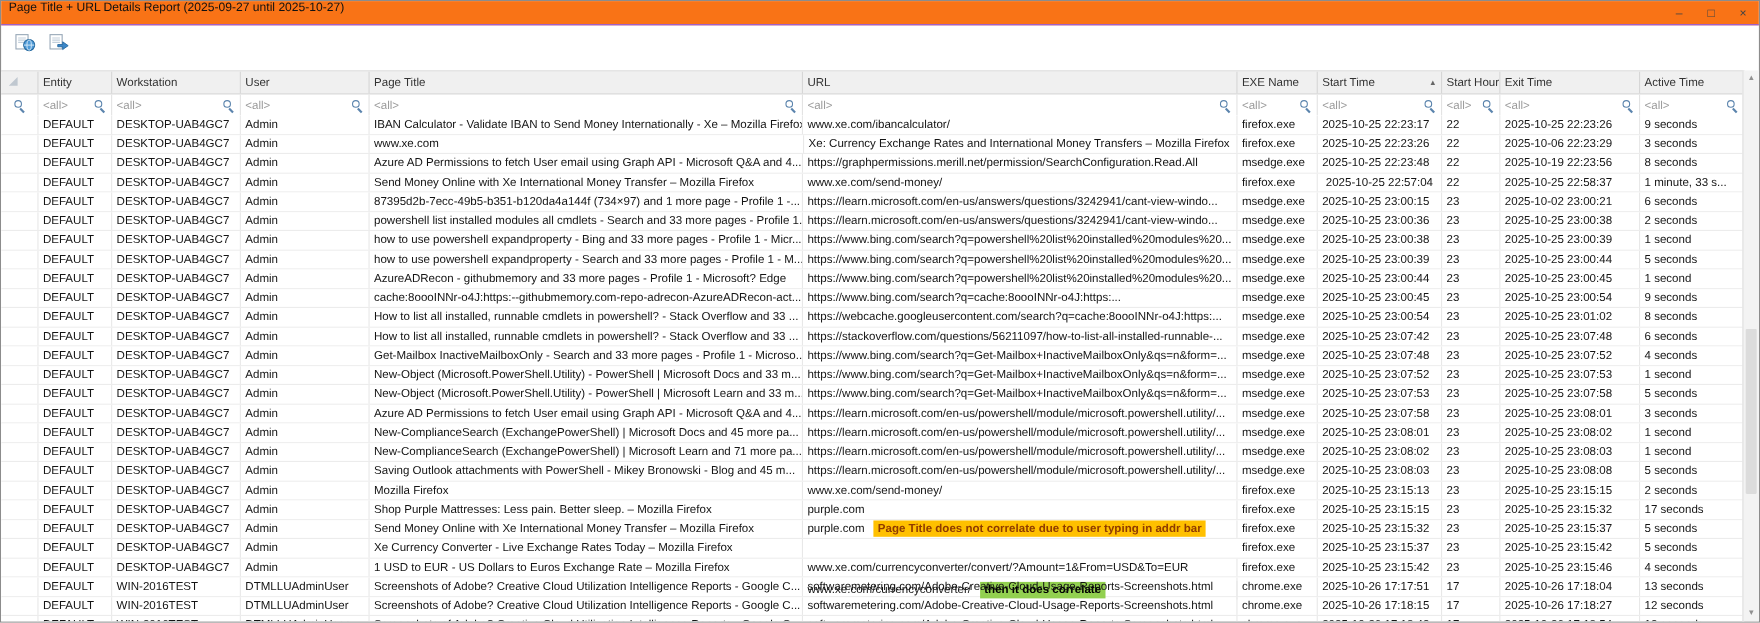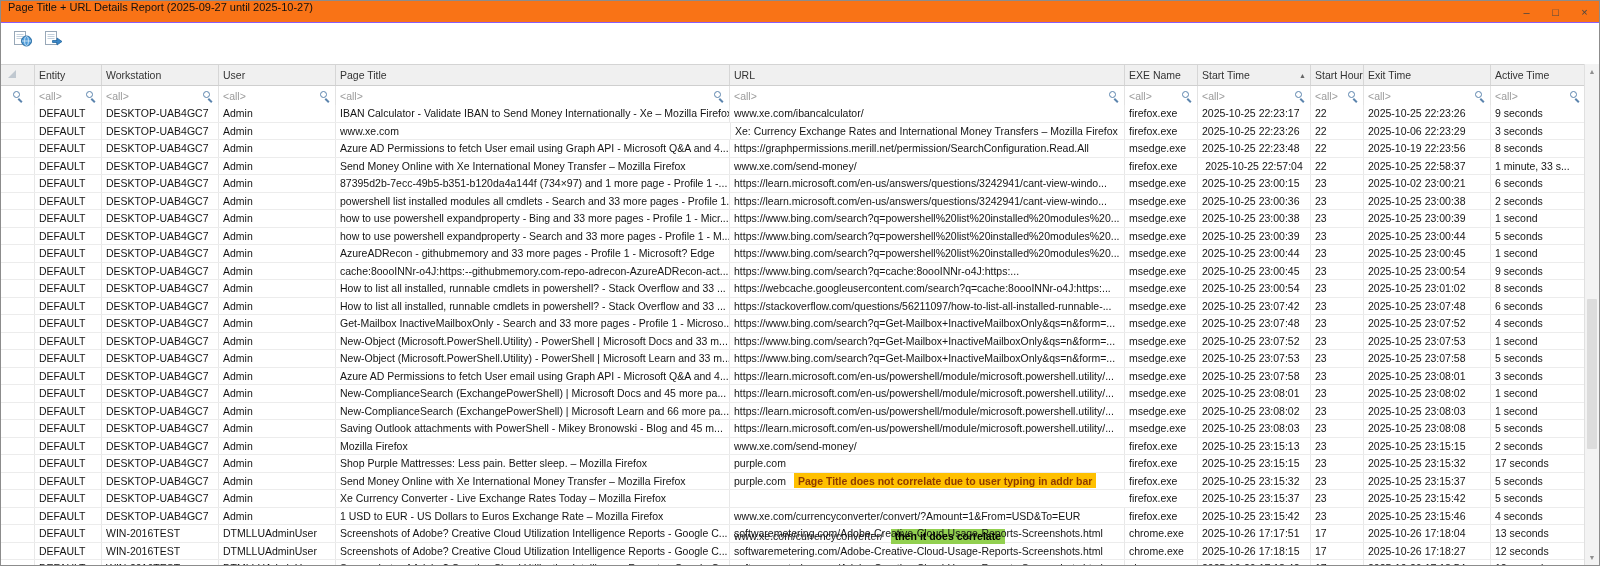--- a/index.html
+++ b/index.html
@@ -722,21 +722,21 @@
           <div class="dcell" style="width: 67px;">
             <span>DEFAULT</span>
           </div>
           <div class="dcell" style="width: 117px;">
             <span>DESKTOP-UAB4GC7</span>
           </div>
           <div class="dcell" style="width: 117px;">
             <span>Admin</span>
           </div>
           <div class="dcell" style="width: 394px;">
-            <span>New-ComplianceSearch (ExchangePowerShell) | Microsoft Learn and 66 more pa...</span>
+            <span>New-ComplianceSearch (ExchangePowerShell) | Microsoft Learn and 71 more pa...</span>
           </div>
           <div class="dcell" style="width: 395px;">
             <span>https://learn.microsoft.com/en-us/powershell/module/microsoft.powershell.utility/...</span>
           </div>
           <div class="dcell" style="width: 73px;">
             <span>msedge.exe</span>
           </div>
           <div class="dcell" style="width: 113px;">
             <span>2025-10-25 23:08:02</span>
           </div>

